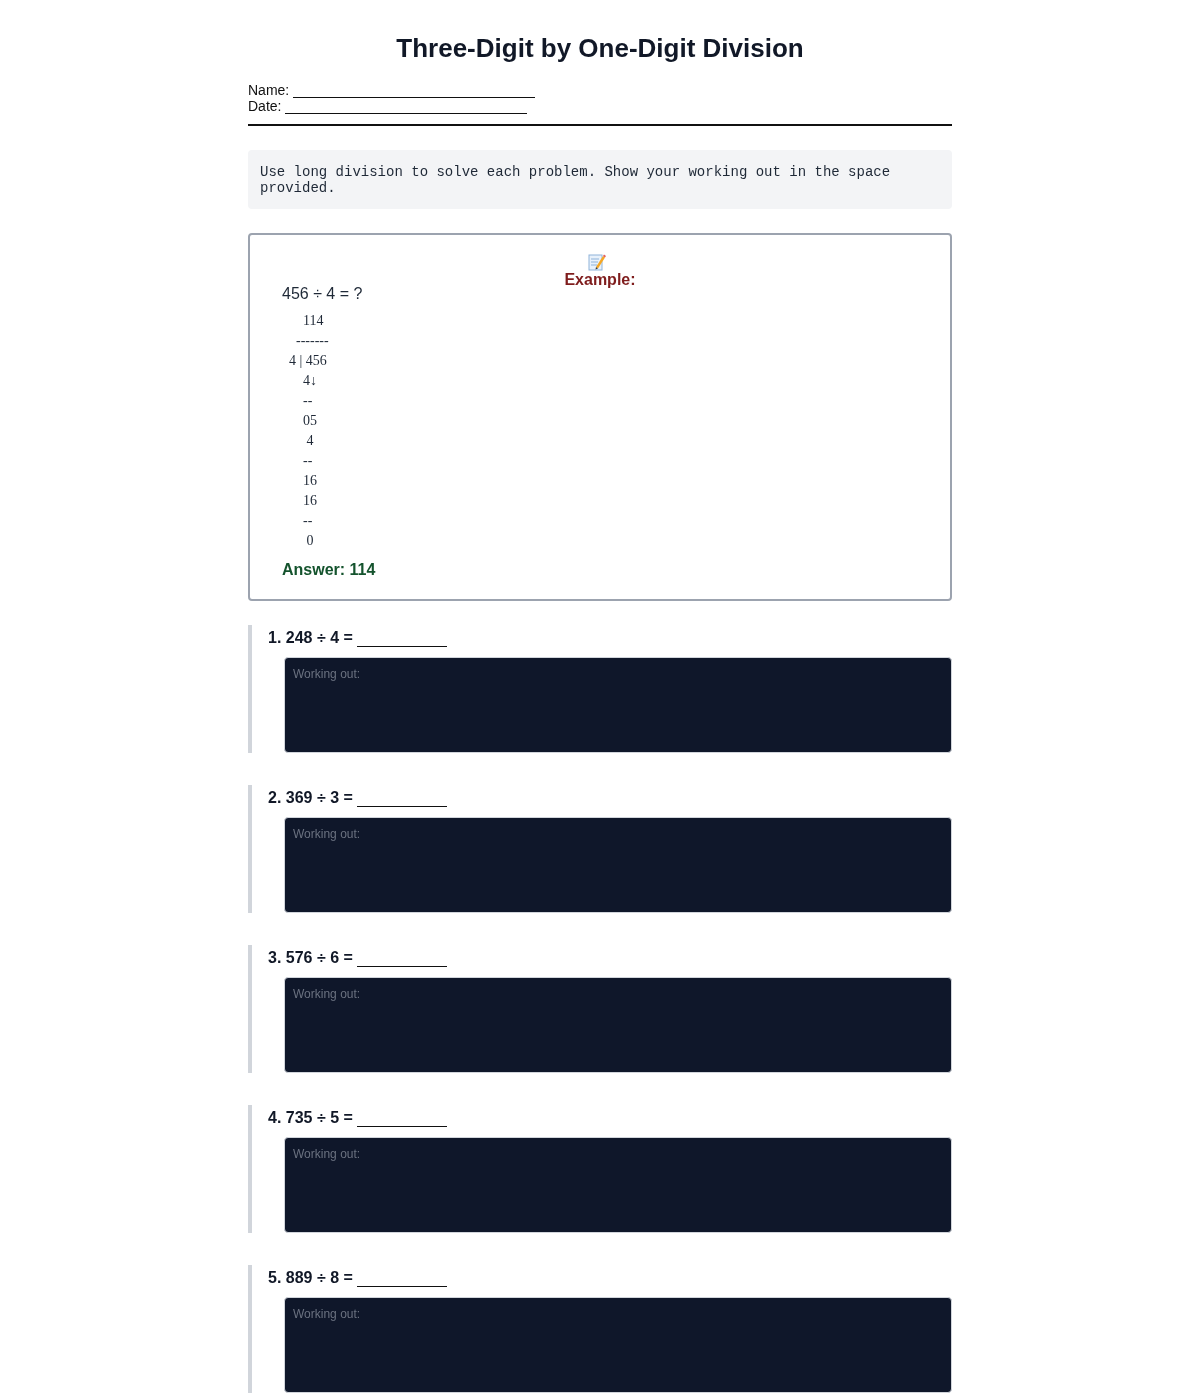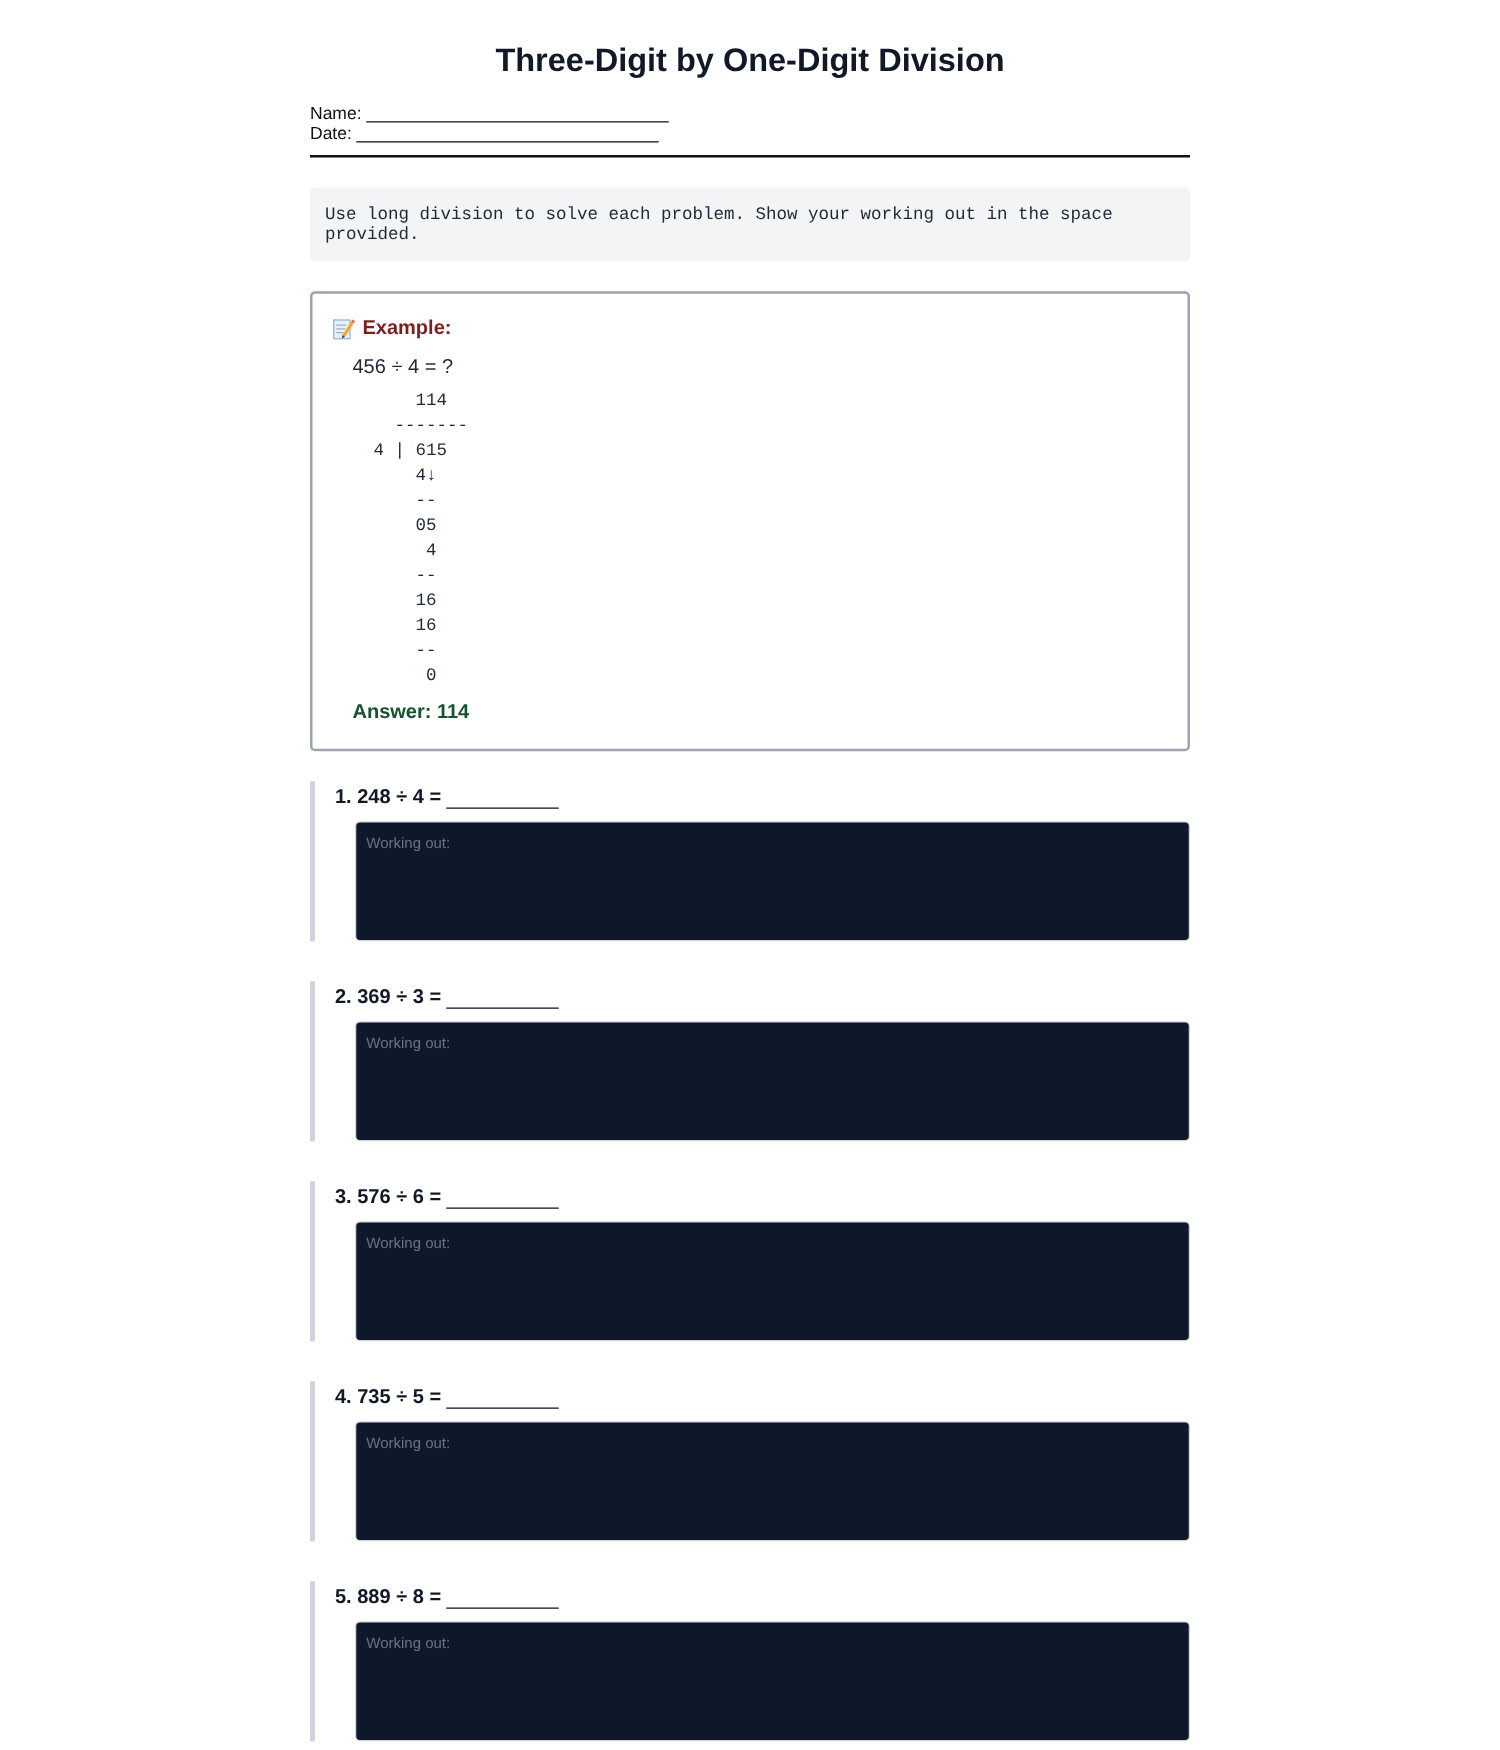--- a/index.html
+++ b/index.html
@@ -78,40 +78,41 @@
       box-sizing: border-box;
       height: 368px;
     }
     .example-title {
       font-size: 16px;
       font-weight: bold;
       color: #7f1d1d;
       display: flex;
       align-items: center;
       height: 20px;
+      flex-direction: column;
     }
     .memo-icon {
       display: inline-block;
       width: 18px;
       height: 18px;
       margin-right: 6px;
       position: relative;
     }
     .example-body {
       padding-left: 16px;
     }
     .example-question {
       margin-top: 12px;
       font-size: 16px;
       color: #1f2937;
       height: 20px;
     }
     .working {
       margin: 6px 0 0 0;
-      font-family: Liberation Mono, monospace;
+      font-family: Liberation Serif, serif;
       font-size: 14px;
       line-height: 20px;
       color: #1f2937;
       white-space: pre;
     }
     .example-answer {
       margin-top: 10px;
       font-size: 16px;
       font-weight: bold;
       color: #14532d;
@@ -184,21 +185,21 @@
           <line x1="3" y1="12" x2="9" y2="12" stroke="#8fb3d9" stroke-width="1"></line>
           <polygon points="8,14 15,3 17,4.5 10,15.5" fill="#f5a623"></polygon>
           <polygon points="15,3 16,1.5 18,3 17,4.5" fill="#e25d5d"></polygon>
           <polygon points="8,14 10,15.5 7.5,16.5" fill="#3b3b3b"></polygon>
         </svg>
       </span>
       <span>Example:</span>
     </div>
     <div class="example-body">
       <div class="example-question">456 ÷ 4 = ?</div>
-      <div class="working"><div>      114</div><div>    -------</div><div>  4 | 615</div><div>      4↓</div><div>      --</div><div>      05</div><div>       4</div><div>      --</div><div>      16</div><div>      16</div><div>      --</div><div>       0</div></div>
+      <div class="working"><div>      114</div><div>    -------</div><div>  4 | 456</div><div>      4↓</div><div>      --</div><div>      05</div><div>       4</div><div>      --</div><div>      16</div><div>      16</div><div>      --</div><div>       0</div></div>
       <div class="example-answer">Answer: 114</div>
     </div>
   </div>
 
   <div class="problem">
     <div class="problem-question">
       <span>1.</span>&nbsp;<span>248 ÷ 4 =</span>
       <span class="answer-blank"></span>
     </div>
     <div class="workspace">

